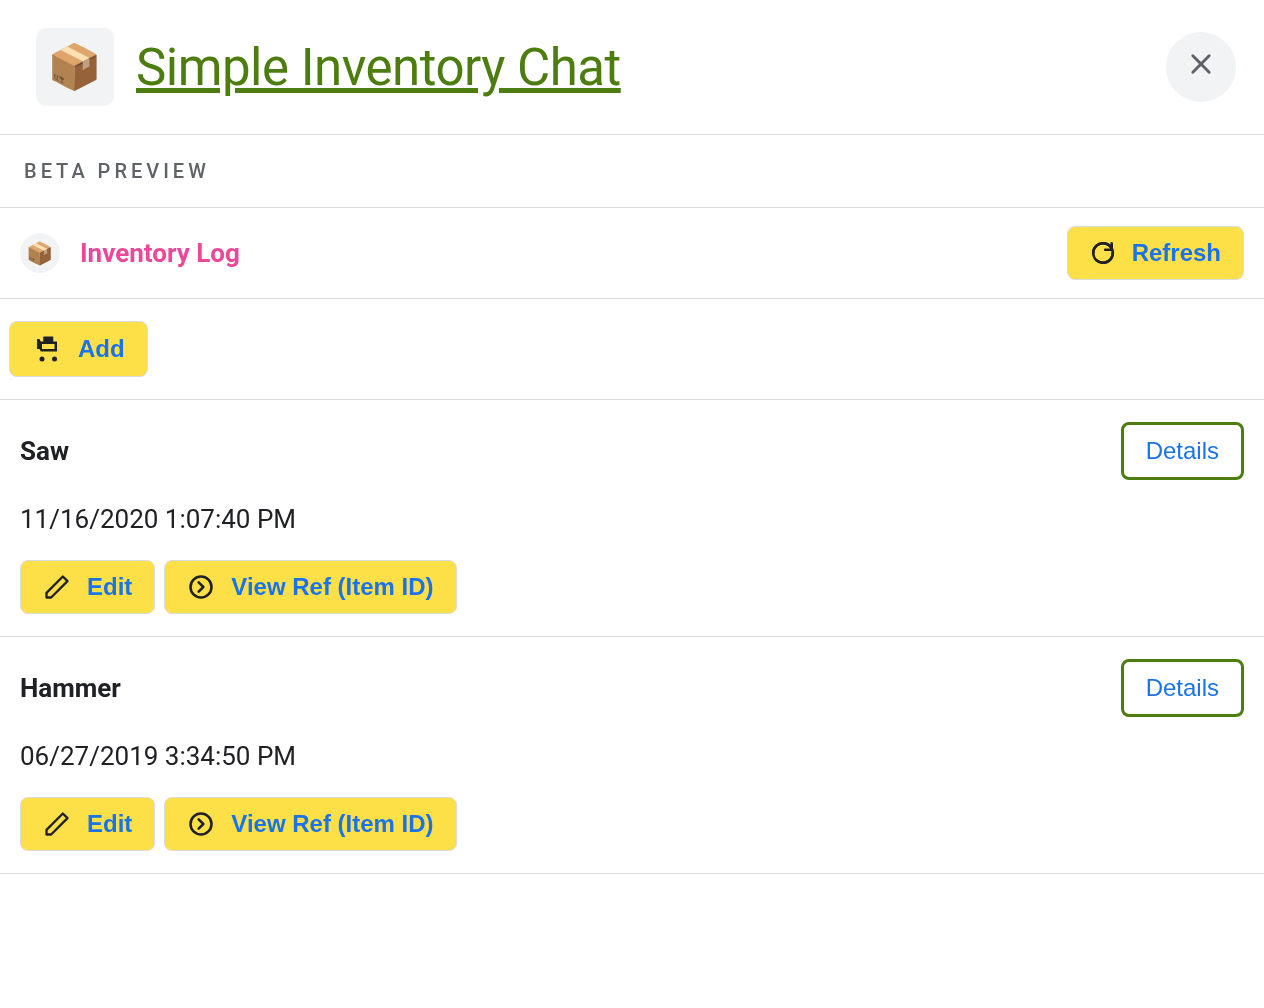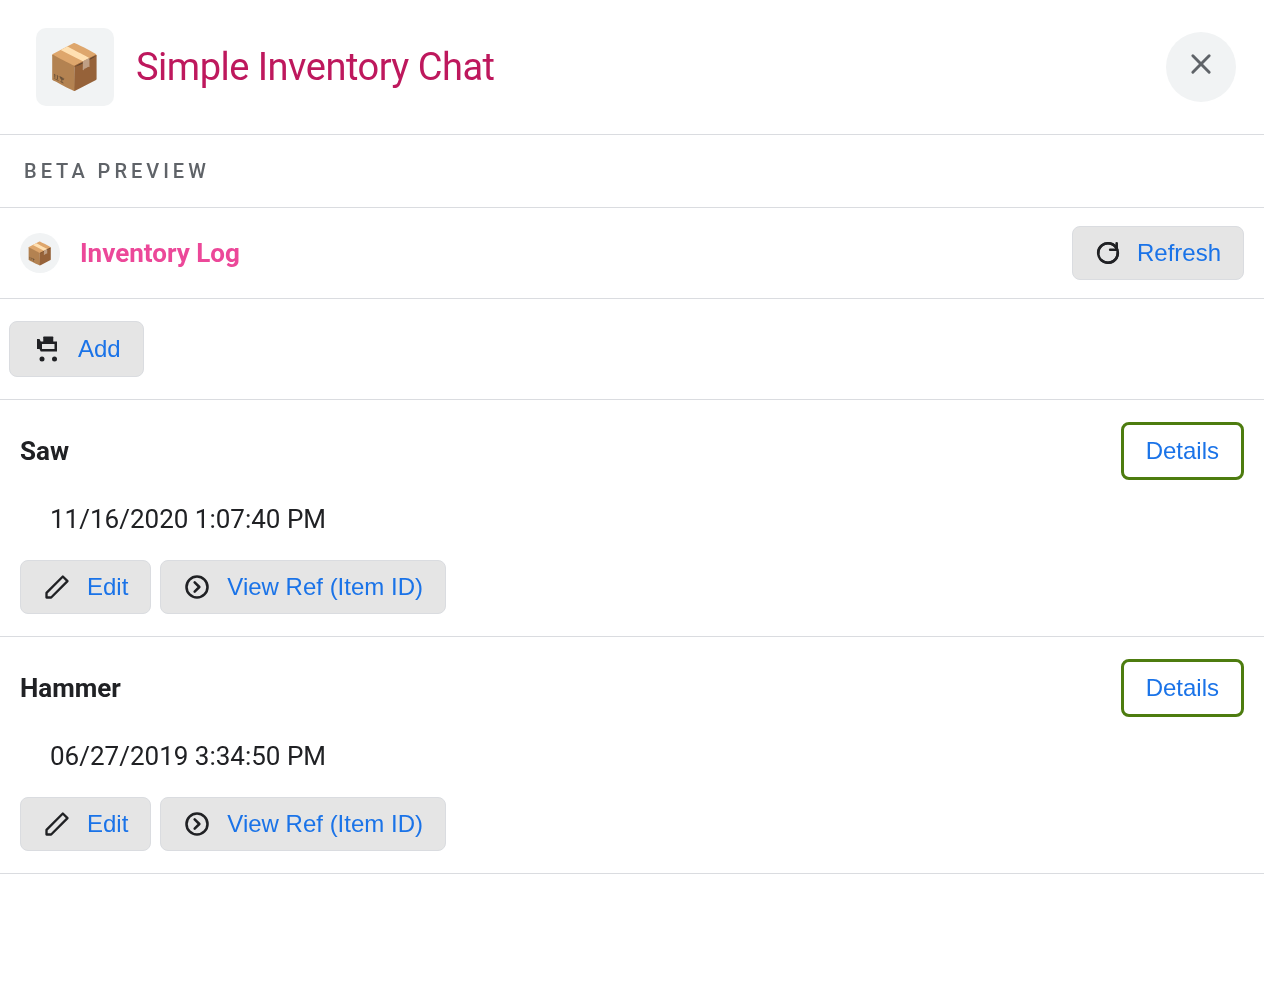--- a/index.html
+++ b/index.html
@@ -19,25 +19,26 @@
     height: 78px;
     background: #f1f3f4;
     border-radius: 10px;
     display: flex;
     align-items: center;
     justify-content: center;
     font-size: 44px;
     margin-right: 22px;
   }
   .app-title {
-    font-size: 38px;
+    font-size: 51px;
     font-weight: 400;
-    color: #be185d;
+    color: #4d7c0f;
     flex: 1;
     letter-spacing: -0.5px;
+    text-decoration: underline;
   }
   .close-btn {
     width: 70px;
     height: 70px;
     border-radius: 50%;
     background: #f1f3f4;
     border: none;
     display: flex;
     align-items: center;
     justify-content: center;
@@ -72,26 +73,26 @@
     font-size: 22px;
     margin-right: 20px;
   }
   .section-title {
     font-size: 26px;
     font-weight: 700;
     flex: 1;
     color: #ec4899;
   }
   .btn {
-    background: #e5e5e5;
+    background: #fde047;
     border: 1px solid #dadce0;
     border-radius: 8px;
     padding: 12px 22px;
     font-size: 24px;
-    font-weight: 400;
+    font-weight: 700;
     display: inline-flex;
     align-items: center;
     gap: 16px;
     cursor: pointer;
     color: #1a73e8;
   }
   .btn .icon { color: #202124; display: inline-flex; }
   .btn .icon svg { display: block; }
   .toolbar {
     padding: 22px 9px;
@@ -109,21 +110,20 @@
   .item-name {
     font-size: 26px;
     font-weight: 700;
     color: #202124;
   }
   .item-date {
     margin-top: 24px;
     font-size: 26px;
     font-weight: 400;
     color: #202124;
-    margin-left: 30px;
   }
   .item-actions {
     margin-top: 26px;
     display: flex;
     gap: 9px;
   }
   .details-btn {
     background: #fff;
     border: 3px solid #4d7c0f;
     border-radius: 8px;

